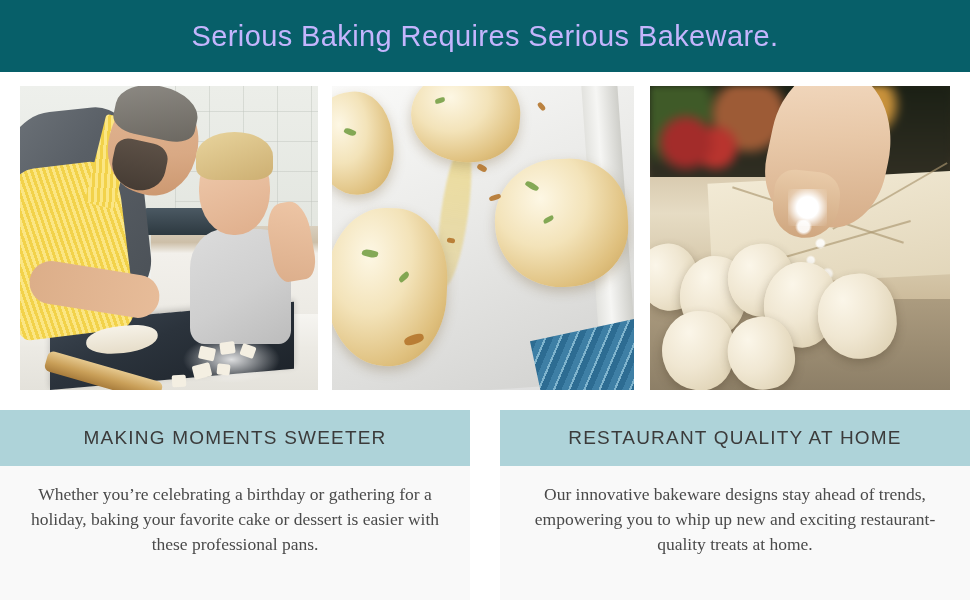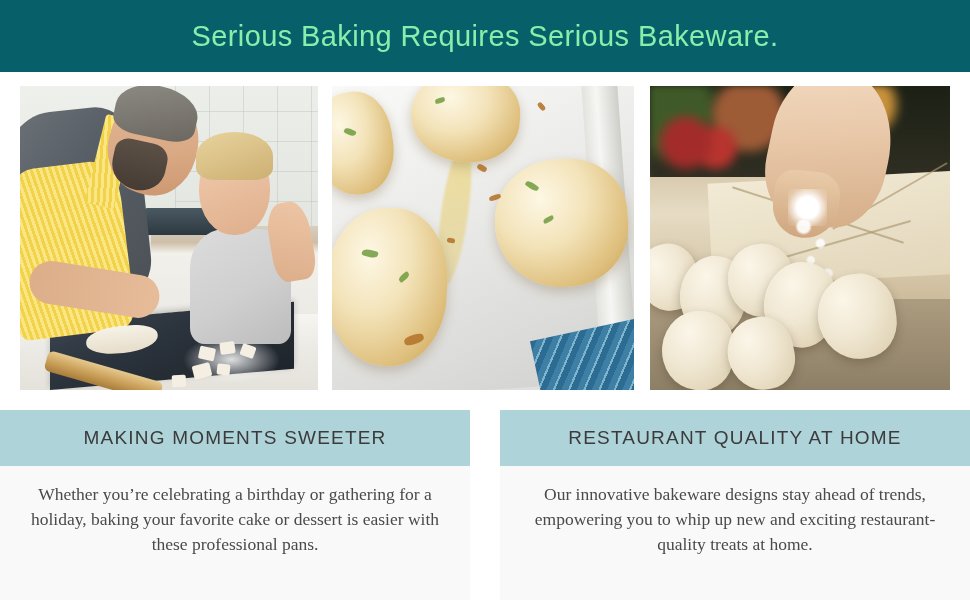--- a/index.html
+++ b/index.html
@@ -26,21 +26,21 @@
     left: 0;
     top: 0;
     width: 970px;
     height: 72px;
     background: #075f69;
     display: flex;
     align-items: center;
     justify-content: center;
   }
   .header-title {
-    color: #86efac;
+    color: #c4b5fd;
     font-family: "Liberation Sans", sans-serif;
     font-size: 29px;
     font-weight: 400;
     letter-spacing: 0.4px;
     white-space: nowrap;
   }
 
   
   .photo-row {
     position: absolute;

